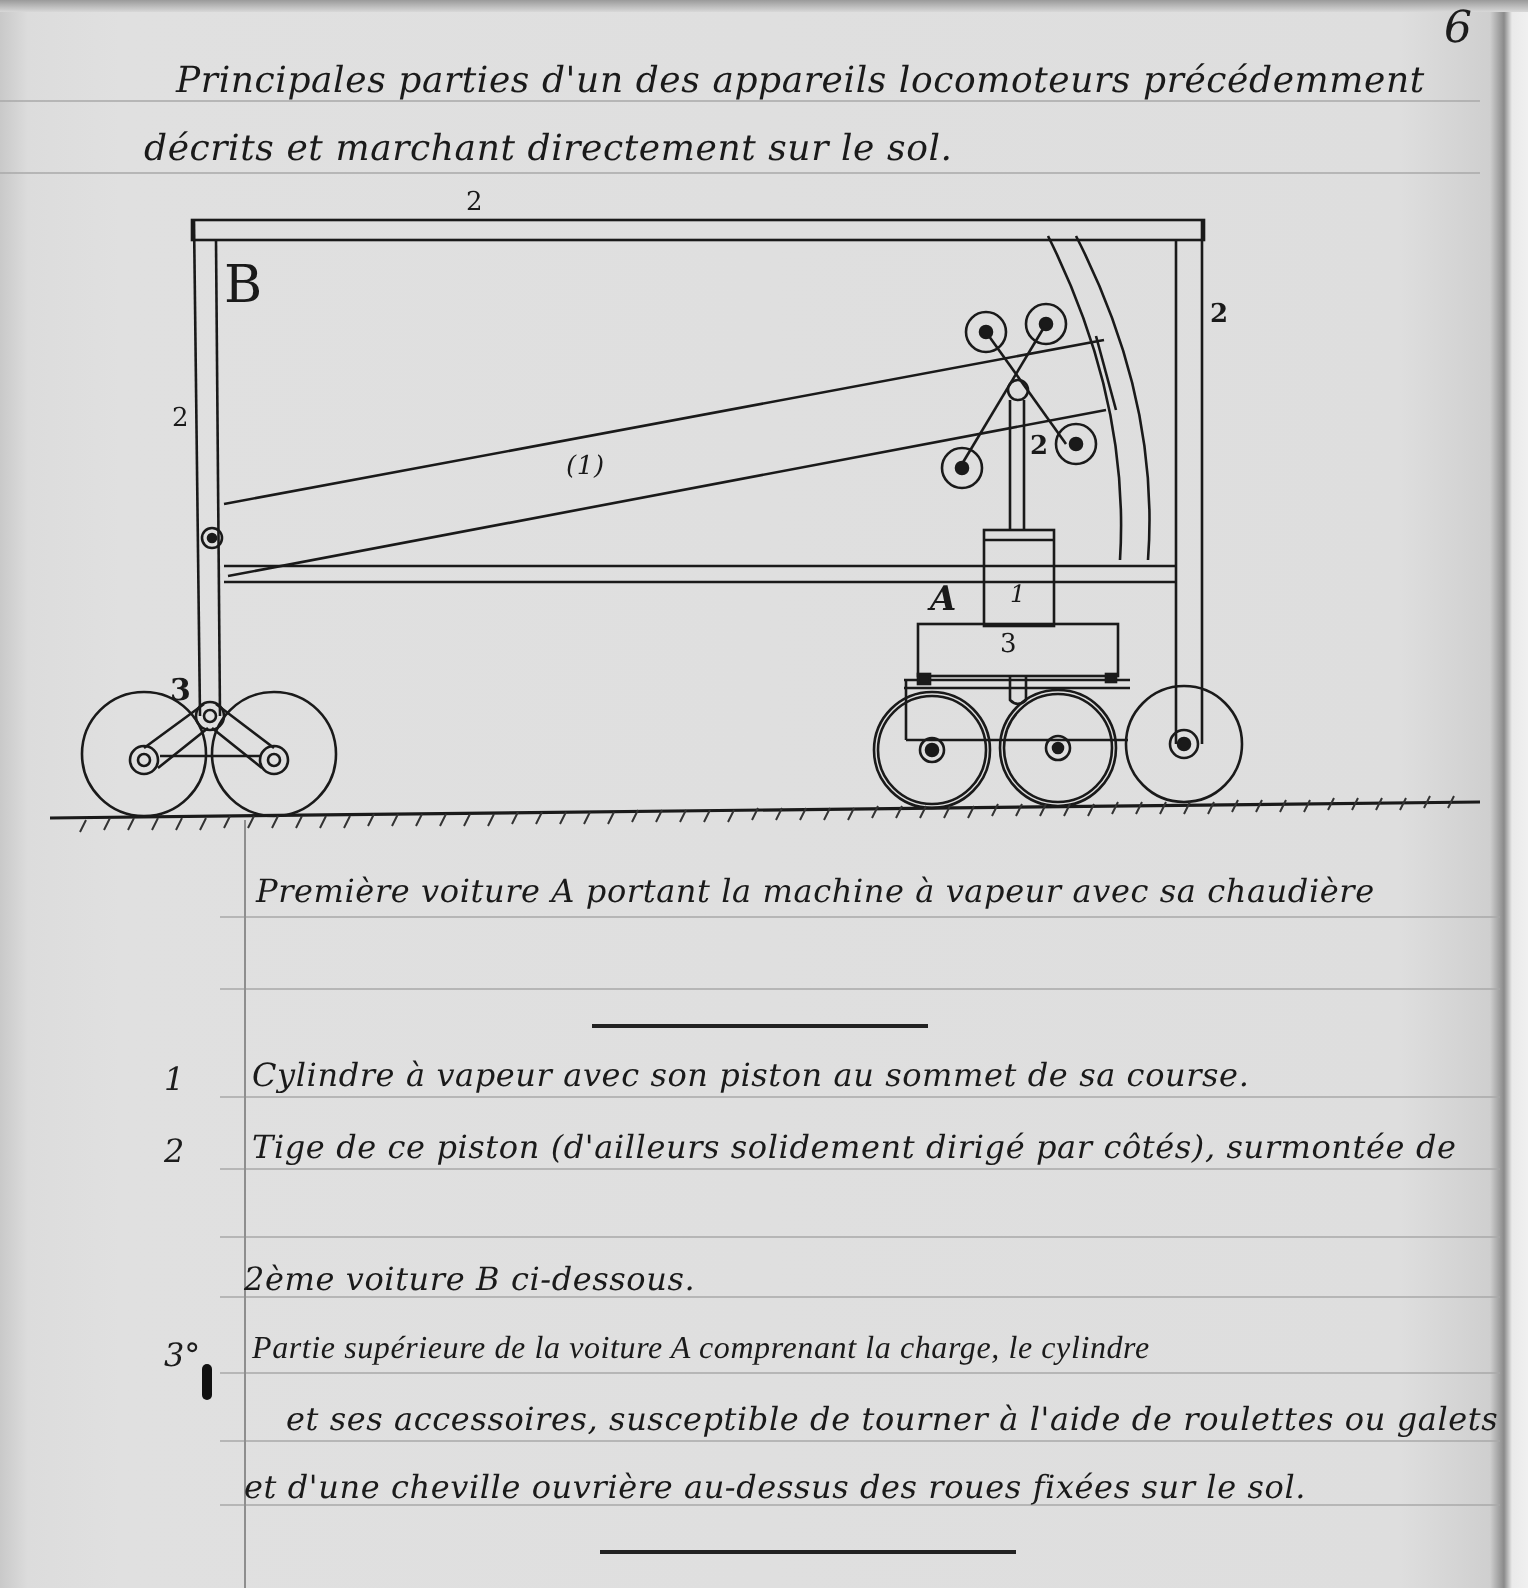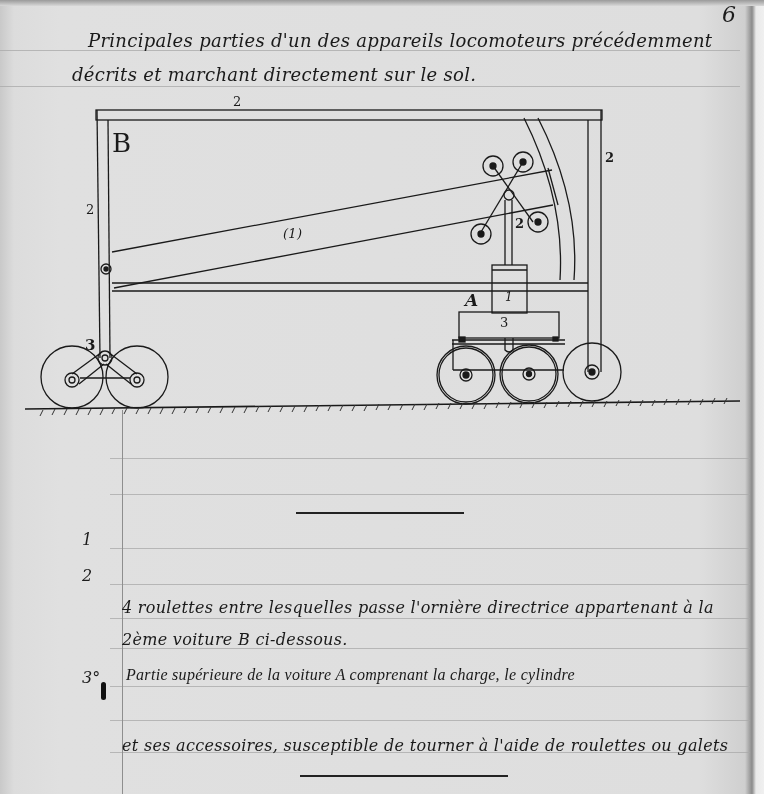--- a/index.html
+++ b/index.html
@@ -137,27 +137,30 @@
   <div class="hand" style="left:233px;top:94px;font-size:13px;font-style:normal;">2</div>
   <div class="hand" style="left:86px;top:202px;font-size:13px;font-style:normal;">2</div>
   <div class="hand" style="left:605px;top:150px;font-size:13px;font-style:normal;font-weight:bold;">2</div>
   <div class="hand" style="left:515px;top:216px;font-size:13px;font-style:normal;font-weight:bold;">2</div>
   <div class="hand" style="left:283px;top:226px;font-size:13px;">(1)</div>
   <div class="hand" style="left:505px;top:290px;font-size:12px;">1</div>
   <div class="hand" style="left:465px;top:290px;font-size:17px;font-weight:bold;">A</div>
   <div class="hand" style="left:500px;top:315px;font-size:13px;font-style:normal;">3</div>
   <div class="hand" style="left:85px;top:336px;font-size:15px;font-style:normal;font-weight:bold;">3</div>
 
+  <div class="hand h-body" style="left:128px;top:436px;">Première voiture A portant la machine à vapeur avec sa chaudière</div>
   <div class="sep" style="left:296px;top:512px;width:168px;"></div>
 
   <div class="num" style="left:82px;top:530px;">1</div>
+  <div class="hand h-body" style="left:126px;top:528px;">Cylindre à vapeur avec son piston au sommet de sa course.</div>
 
   <div class="num" style="left:82px;top:566px;">2</div>
-  <div class="hand h-body" style="left:122px;top:598px;">4 roulettes entre lesquelles passe l'ornière directrice appartenant à la</div>
+  <div class="hand h-body" style="left:126px;top:564px;">Tige de ce piston (d'ailleurs solidement dirigé par côtés), surmontée de</div>
   <div class="hand h-body" style="left:122px;top:630px;">2ème voiture B ci-dessous.</div>
 
   <div class="num" style="left:82px;top:668px;">3°</div>
   <div style="position:absolute;left:101px;top:682px;width:5px;height:18px;background:#111;border-radius:3px;"></div>
   <div class="hand h-body" style="left:126px;top:666px;font-family:Liberation Serif, serif;">Partie supérieure de la voiture A comprenant la charge, le cylindre</div>
-  <div class="hand h-body" style="left:122px;top:736px;">et ses accessoires, susceptible de tourner à l'aide de roulettes ou galets</div>
+  <div class="hand h-body" style="left:122px;top:700px;padding-left:21px;">et ses accessoires, susceptible de tourner à l'aide de roulettes ou galets</div>
+  <div class="hand h-body" style="left:122px;top:734px;">et d'une cheville ouvrière au-dessus des roues fixées sur le sol.</div>
 
   <div class="sep" style="left:300px;top:775px;width:208px;"></div>
 </div>
 
 </body></html>

